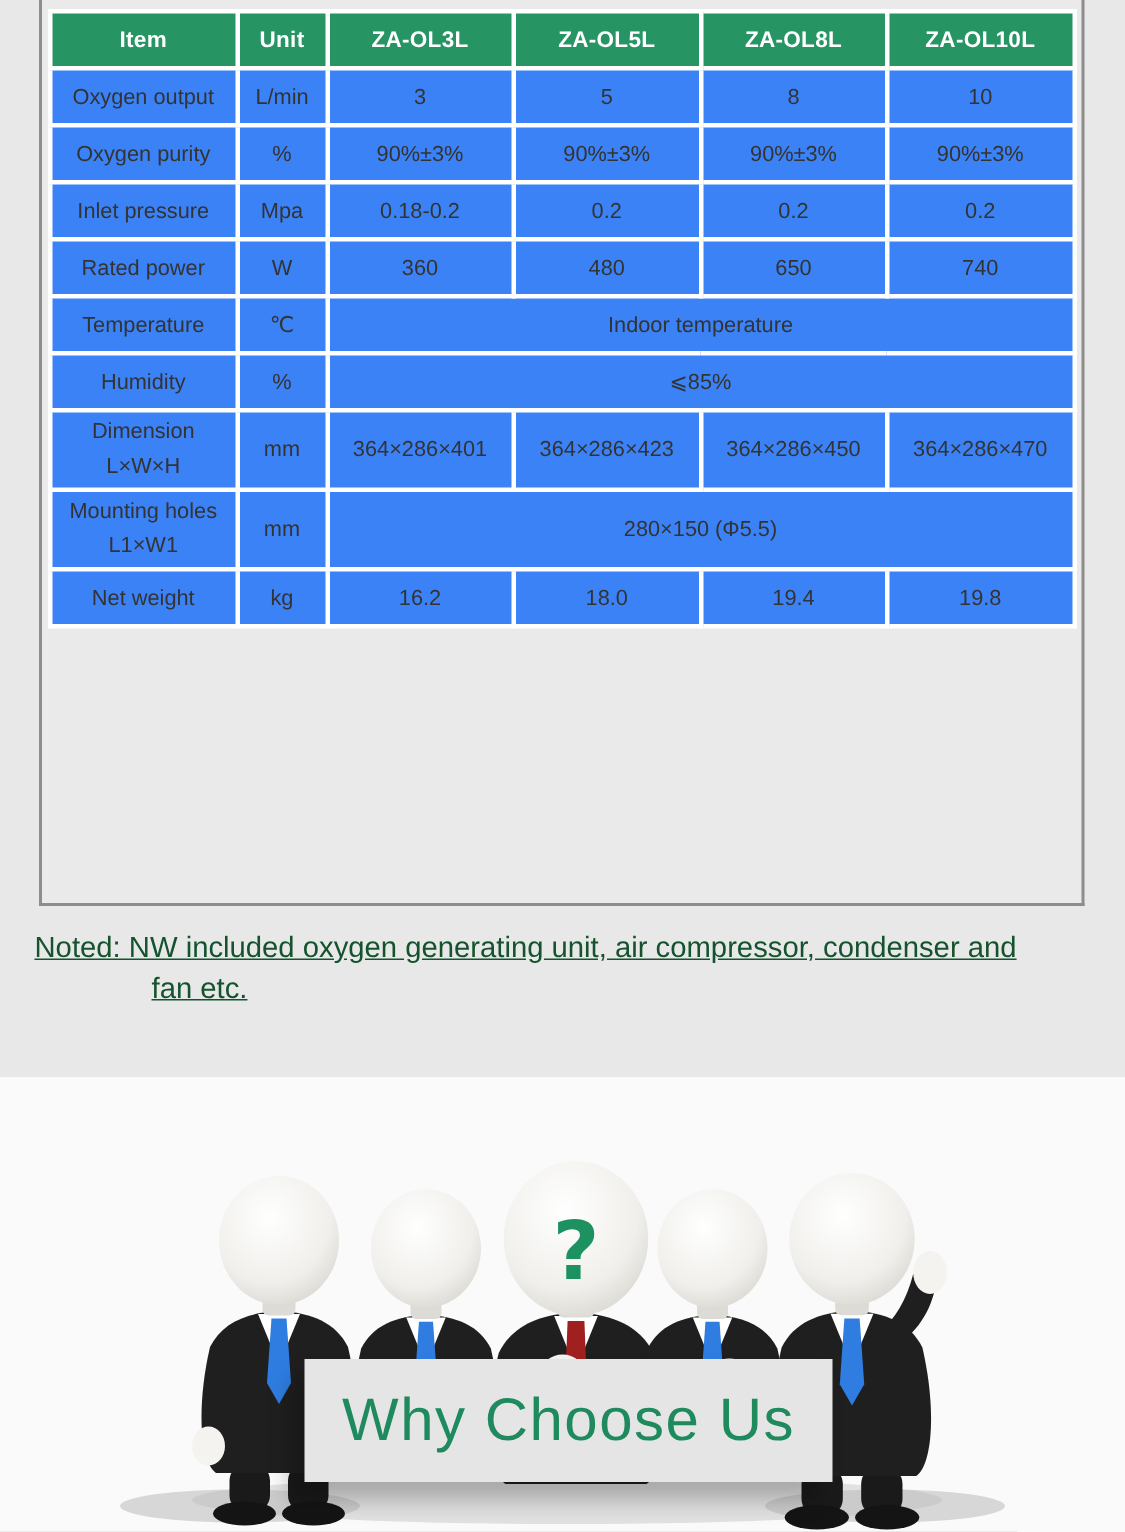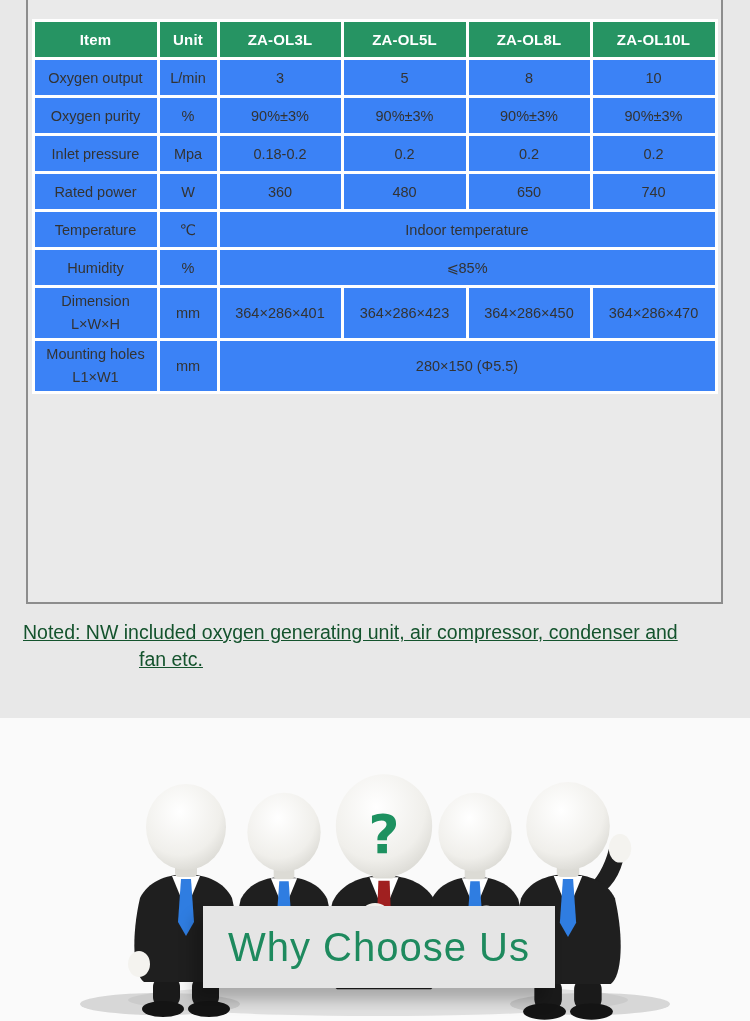--- a/index.html
+++ b/index.html
@@ -25,21 +25,21 @@
     position:absolute; left:26px; top:0;
     width:697px; height:604px;
     background:#eaeaea;
     border:2px solid #8d8d8d;
     border-top:none;
   }
   table.spec {
     border-collapse:collapse;
     table-layout:fixed;
     width:683px;
-    margin:19px auto 0 auto;
+    margin:6px auto 0 auto;
   }
   table.spec th {
     background:#269463;
     color:#ffffff;
     font-size:15px;
     font-weight:bold;
     height:38px;
     border:3px solid #ffffff;
     text-align:center;
     letter-spacing:0.2px;
@@ -58,21 +58,21 @@
 
   
   .note {
     position:absolute; left:23px; top:619px;
     width:704px;
     font-size:19.5px;
     color:#14532d;
     line-height:27px;
     text-decoration:underline;
   }
-  .note .line2 { margin-left:116px; }
+  .note .line2 { margin-left:78px; }
 
   
   .bottom-section {
     position:absolute; left:0; top:718px;
     width:750px; height:303px;
     background:#fafafa;
     overflow:hidden;
   }
   svg.figures { position:absolute; left:0; top:0; }
   .qmark {
@@ -178,20 +178,28 @@
             <td>364×286×470</td>
           </tr>
           <tr class="tall">
             <td class="two-line">
               <div>Mounting holes</div>
               <div>L1×W1</div>
             </td>
             <td>mm</td>
             <td colspan="4">280×150 (Φ5.5)</td>
           </tr>
+          <tr>
+            <td>Net weight</td>
+            <td>kg</td>
+            <td>16.2</td>
+            <td>18.0</td>
+            <td>19.4</td>
+            <td>19.8</td>
+          </tr>
         </tbody>
       </table>
     </div>
 
     <div class="note">
       <div class="line1">Noted: NW included oxygen generating unit, air compressor, condenser and</div>
       <div class="line2">fan etc.</div>
     </div>
   </div>
 

